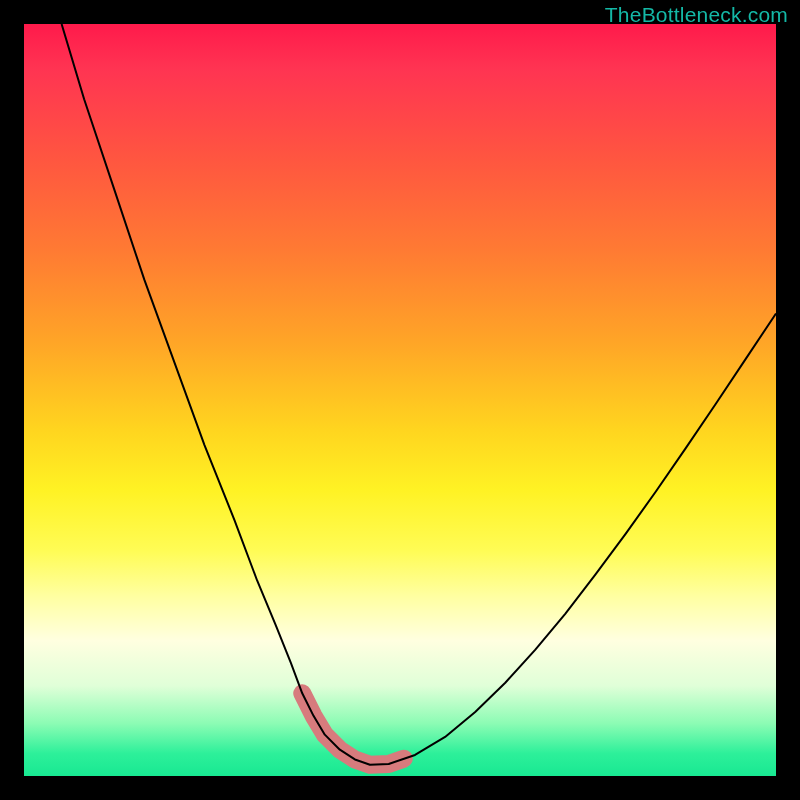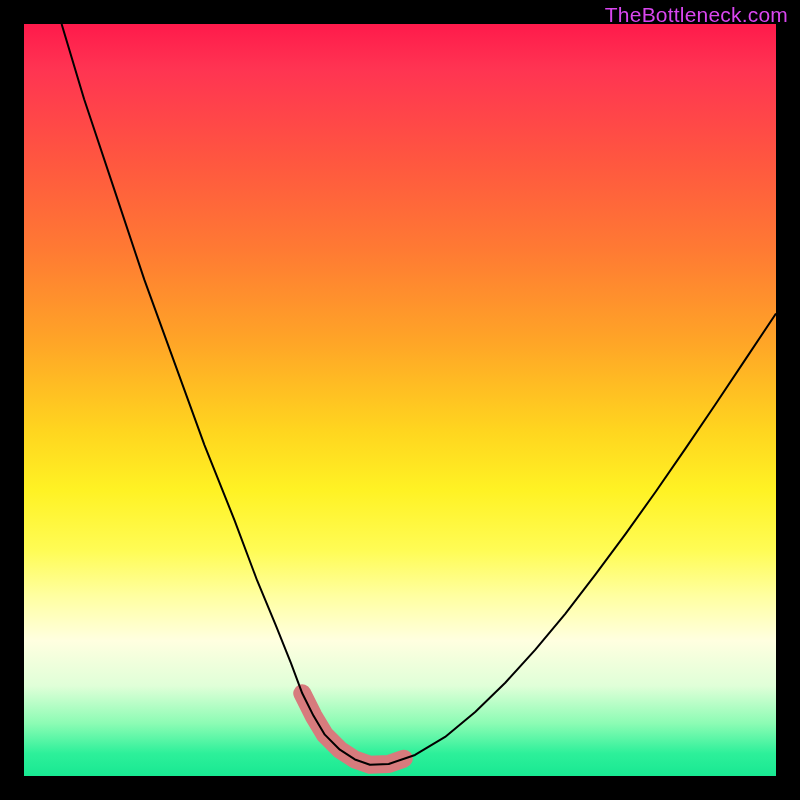--- a/index.html
+++ b/index.html
@@ -31,21 +31,21 @@
       #e0ffd8 88%,
       #8cfcb4 93%,
       #2df09a 97%,
       #18e892 100%
     );
   }
   .watermark {
     position: absolute;
     top: 3px;
     right: 12px;
-    color: #d946ef;
+    color: #14b8a6;
     font-size: 21px;
     font-weight: 500;
     letter-spacing: 0.2px;
     user-select: none;
   }
   svg.plot {
     position: absolute;
     left: 0;
     top: 0;
     width: 752px;

